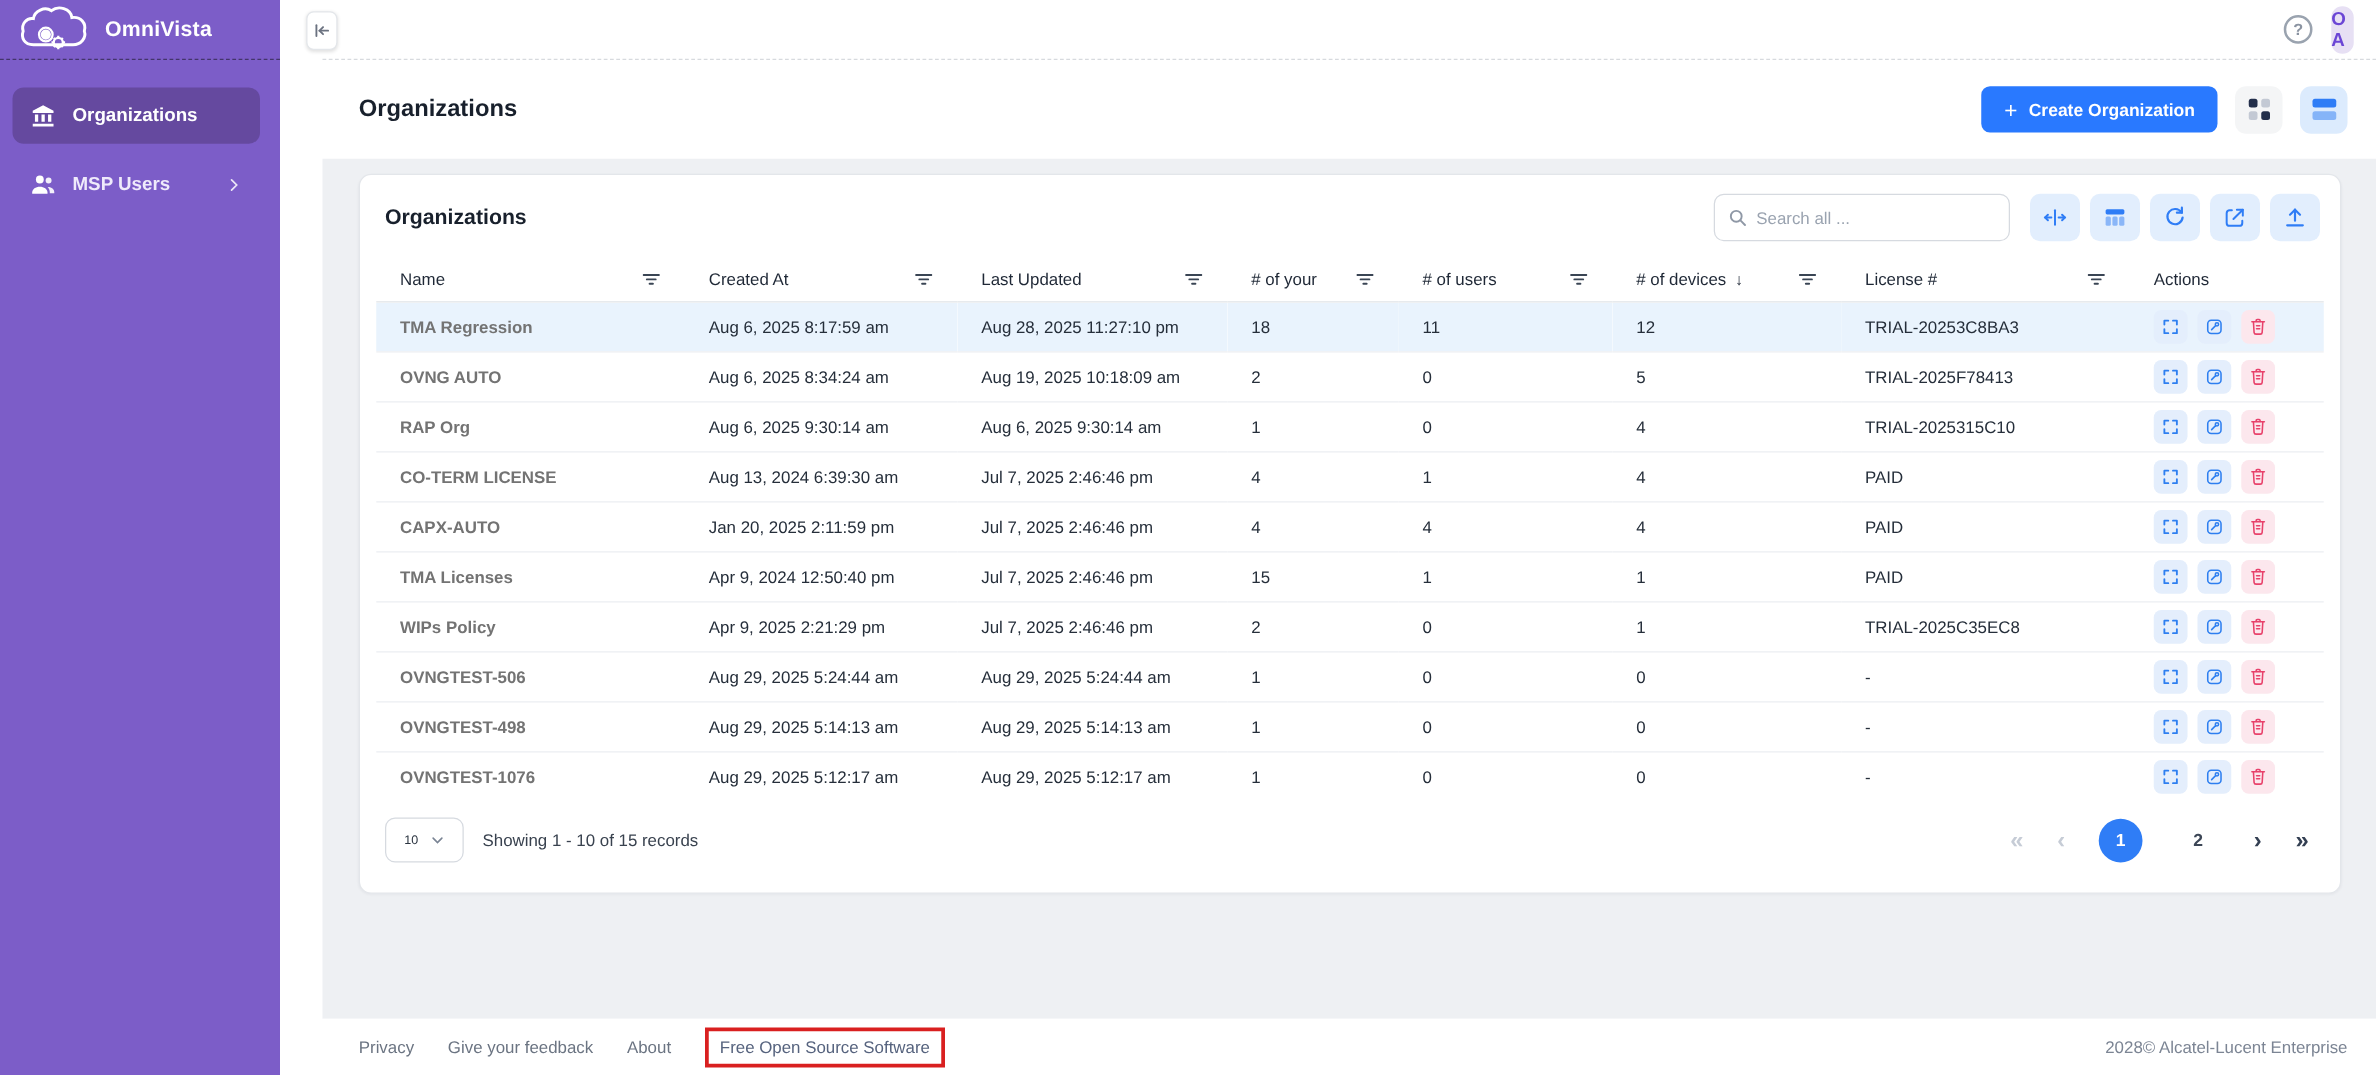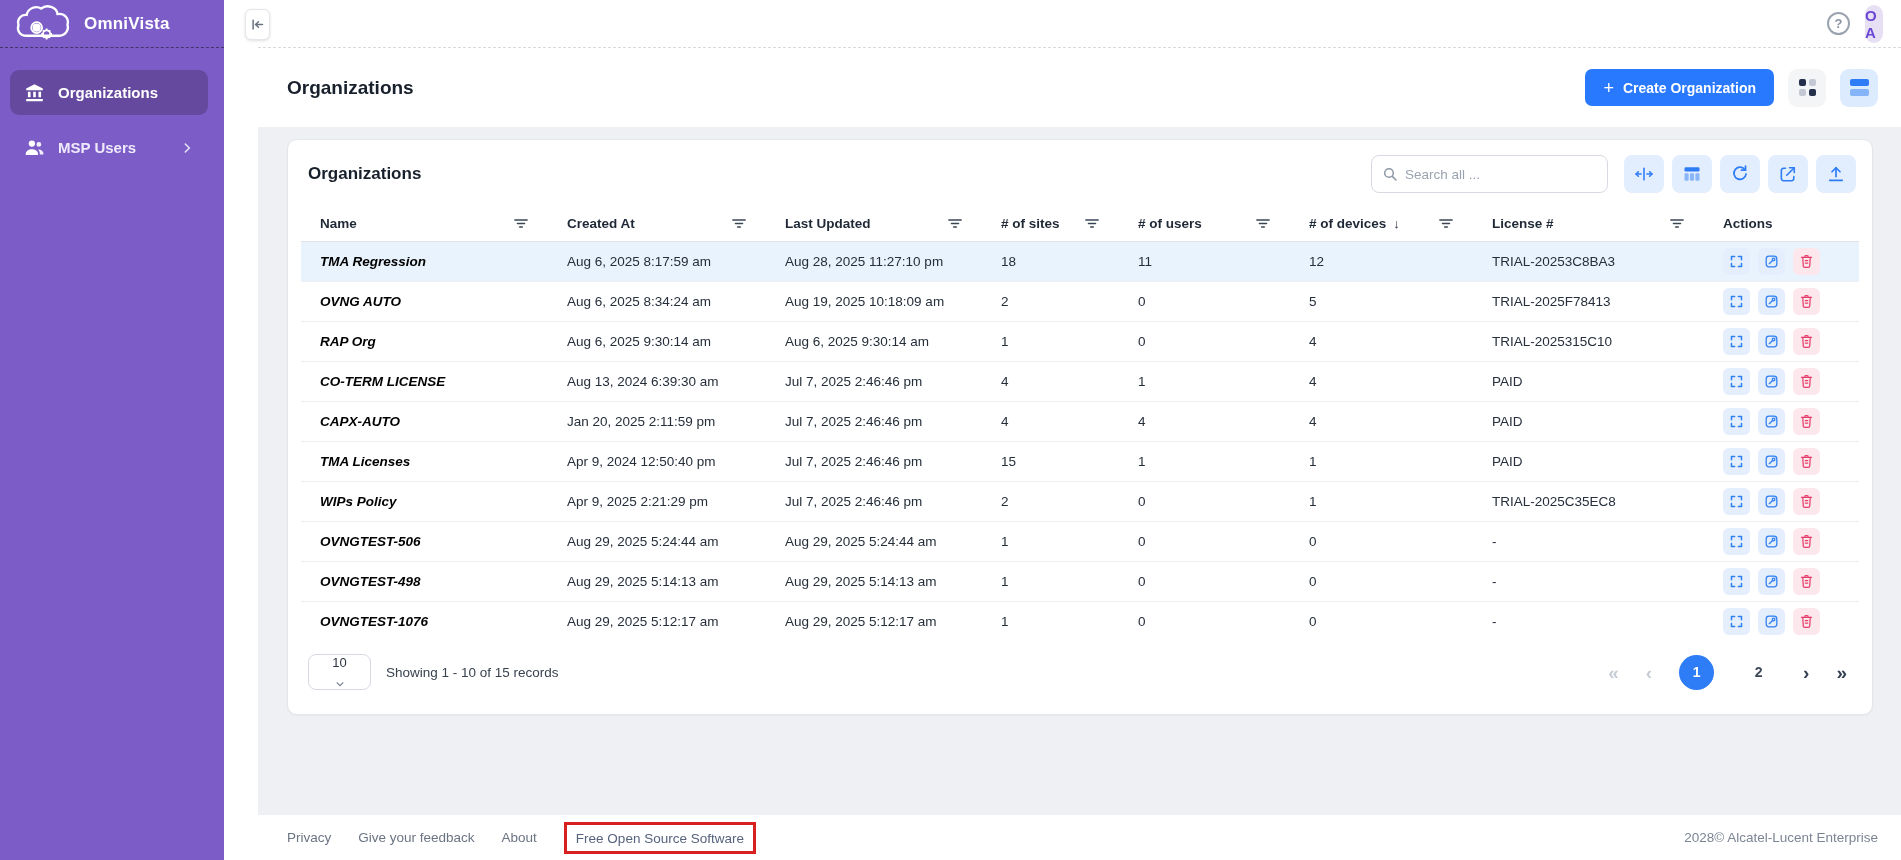--- a/index.html
+++ b/index.html
@@ -69,43 +69,43 @@
     display:flex; align-items:center; padding:0 10px; gap:7px; margin-right:8px; background:#fff; }
   .searchbox svg { flex:0 0 16px; }
   .searchbox input { border:none; outline:none; width:100%; font-size:13.5px;
     font-family:inherit; color:#3a4554; background:transparent; }
   .searchbox input::placeholder { color:#9aa3b0; }
   .toolbtn { width:40px; height:38px; border:none; border-radius:8px; background:#e2eefd;
     display:flex; align-items:center; justify-content:center; cursor:pointer; color:#2f7df6; }
 
   
   table { border-collapse:collapse; table-layout:fixed; width:1558px; }
-  thead th { height:35px; text-align:left; font-size:13.5px; font-weight:700;
+  thead th { height:35px; text-align:left; font-size:13.5px; font-weight:400;
     color:#1f2836; border-bottom:1px solid #dfe3e8; }
   .hcell { display:flex; align-items:center; justify-content:space-between;
     padding:0 20px 0 19px; }
   .hgrp { display:flex; align-items:center; gap:7px; }
   .sort-desc::before { content:"\2193"; font-size:13px; color:#232c3a; }
   .filter-ic { width:14px; height:11px; cursor:pointer; color:#3a4554; flex:0 0 14px; }
   tbody td { height:40px; font-size:13.5px; color:#252e3a; padding:0 8px 0 19px;
     border-top:1px solid #eceef2; white-space:nowrap; overflow:hidden; }
   tbody tr:first-child td { border-top:none; }
   tbody tr.selected td { background:#e9f3fd; }
-  td a { color:#000000; font-weight:700; text-decoration:none; cursor:pointer;font-style:italic; }
+  td a { color:#737373; font-weight:700; text-decoration:none; cursor:pointer; }
   .act-wrap { display:flex; gap:8px; }
   .abtn { width:27px; height:27px; border:none; border-radius:6px; cursor:pointer;
     display:flex; align-items:center; justify-content:center; }
   .abtn.blue { background:#e4eefc; color:#2e7ff0; }
   .abtn.red  { background:#fce7ed; color:#e8416b; }
 
   
   .pager { display:flex; align-items:center; padding:13px 7px 0 7px; }
   .pagesize { width:63px; height:36px; border:1px solid #d6dae0; border-radius:8px;
-    display:flex; align-items:center; justify-content:center; gap:9px; font-size:13px;
-    color:#2b3440; cursor:pointer; background:#fff;flex-direction:column; }
+    display:flex; align-items:center; justify-content:center; gap:9px; font-size:10px;
+    color:#2b3440; cursor:pointer; background:#fff; }
   .pg-summary { margin-left:15px; font-size:13.5px; color:#39424f; }
   .pager-right { margin-left:auto; display:flex; align-items:center; gap:27px; padding-right:5px; }
   .pnav { background:none; border:none; cursor:pointer; font-size:19px; font-weight:700;
     font-family:inherit; line-height:1; }
   .pnav.dis { color:#c6ccd6; }
   .pnav.on  { color:#333f52; }
   .pfirst::before { content:"\00AB"; } .pprev::before { content:"\2039"; }
   .pnext::before  { content:"\203A"; } .plast::before { content:"\00BB"; }
   .pnum { width:35px; height:35px; border-radius:50%; border:none; background:none;
     font-size:14px; font-weight:700; color:#3c4656; cursor:pointer; font-family:inherit; }
@@ -287,21 +287,21 @@
                   <span>Last Updated</span>
                   <svg class="filter-ic" viewBox="0 0 16 12" fill="none" stroke="currentColor" stroke-width="1.8" stroke-linecap="round">
                     <line x1="1" y1="2" x2="15" y2="2"></line>
                     <line x1="4" y1="6" x2="12" y2="6"></line>
                     <line x1="6.5" y1="10" x2="9.5" y2="10"></line>
                   </svg>
                 </div>
               </th>
             <th>
                 <div class="hcell">
-                  <span># of sites</span>
+                  <span># of your</span>
                   <svg class="filter-ic" viewBox="0 0 16 12" fill="none" stroke="currentColor" stroke-width="1.8" stroke-linecap="round">
                     <line x1="1" y1="2" x2="15" y2="2"></line>
                     <line x1="4" y1="6" x2="12" y2="6"></line>
                     <line x1="6.5" y1="10" x2="9.5" y2="10"></line>
                   </svg>
                 </div>
               </th>
             <th>
                 <div class="hcell">
                   <span># of users</span>

